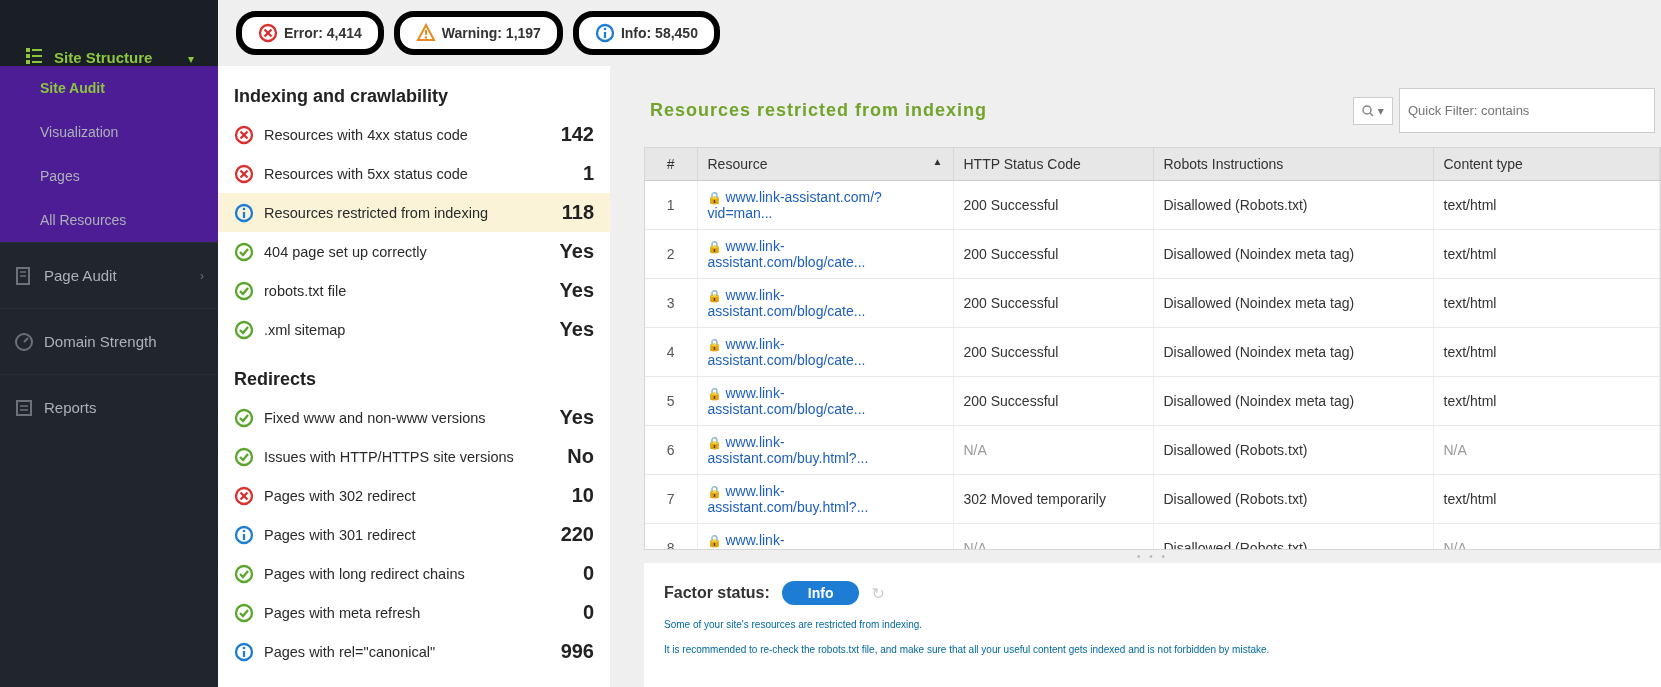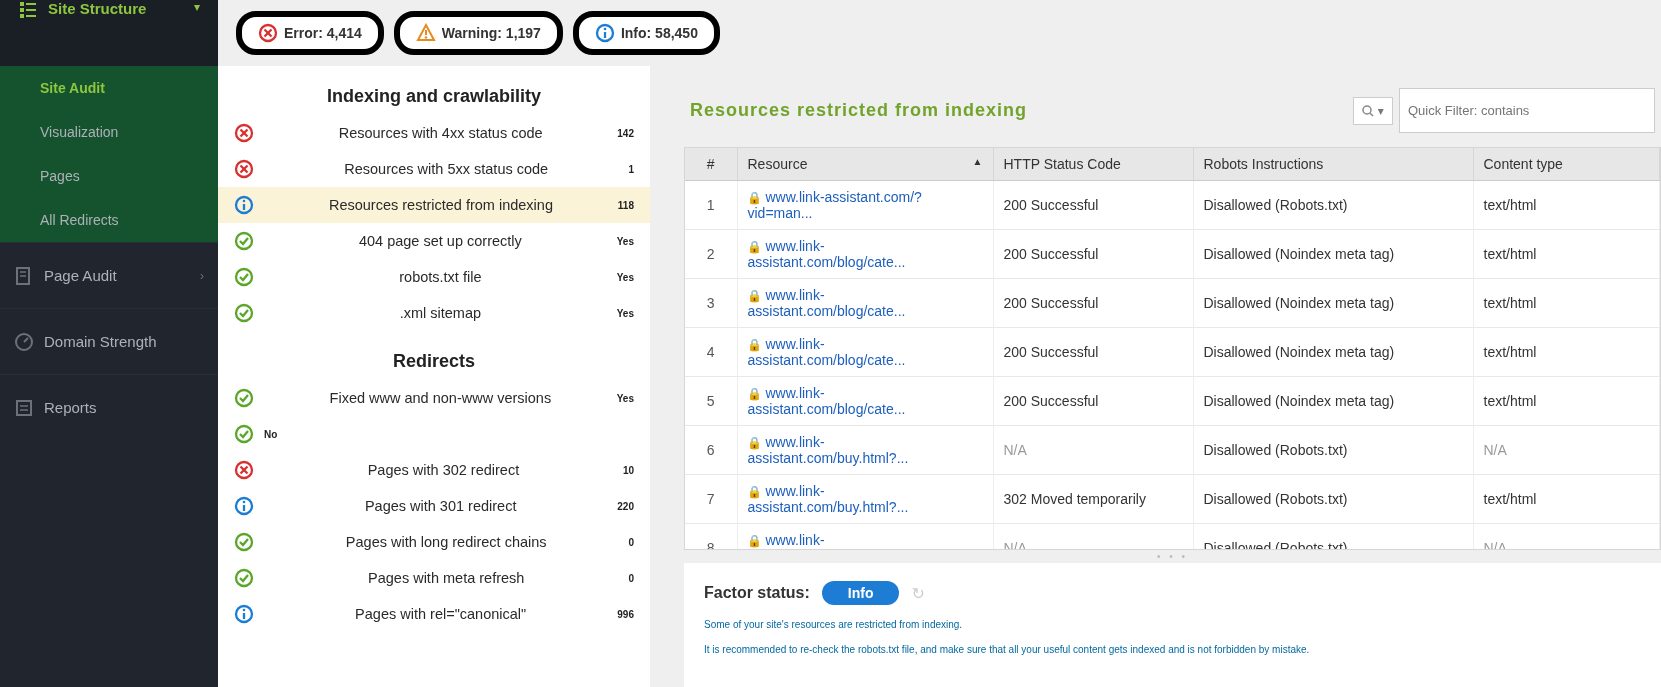--- a/index.html
+++ b/index.html
@@ -2,53 +2,53 @@
 <html><head>
 <meta charset="utf-8">
 <style>
 * { box-sizing: border-box; margin: 0; padding: 0; }
 body { font-family: Arial, Helvetica, sans-serif; font-size: 14px; background: #efefef; color: #333; width: 1661px; height: 687px; overflow: hidden; }
 
 .app { display: flex; height: 100%; }
 
 
 .sidebar { width: 218px; background: #21252d; color: #adb1b8; display: flex; flex-direction: column; flex-shrink: 0; }
-.sidebar-header { height: 66px; background: #1a1e25; display: flex; align-items: flex-start; padding: 0 18px; cursor: pointer; }
+.sidebar-header { height: 66px; background: #1a1e25; display: flex; align-items: flex-end; padding: 0 24px; cursor: pointer; }
 .sidebar-header .icon { width: 22px; margin-right: 8px; color: #8dc63f; }
 .sidebar-header .label { color: #8dc63f; font-weight: bold; font-size: 15px; flex: 1; }
 .sidebar-header .chev { color: #8dc63f; font-size: 12px; }
-.sidebar-sub { background: #14532d; }
+.sidebar-sub { background: #4c1d95; }
 .sidebar-sub-item { padding: 14px 16px 14px 40px; font-size: 14px; cursor: pointer; }
 .sidebar-sub-item.active { color: #8dc63f; font-weight: bold; }
 .sidebar-item { height: 66px; display: flex; align-items: center; padding: 0 14px; border-top: 1px solid #2a2e36; cursor: pointer; justify-content: center; }
 .sidebar-item .icon { width: 22px; margin-right: 8px; color: #6d7179; }
 .sidebar-item .label { flex: 1; font-size: 15px; }
 .sidebar-item .chev { color: #6d7179; font-size: 12px; }
 
 
 .main { flex: 1; display: flex; flex-direction: column; }
 
 
 .topbar { height: 66px; background: #efefef; display: flex; align-items: center; padding: 0 18px; gap: 10px; }
 .chip { background: #fff; border: 6px solid #000000; border-radius: 20px; padding: 6px 16px; display: flex; align-items: center; font-size: 14px; font-weight: bold; cursor: pointer; }
 .chip .ci { width: 20px; height: 20px; margin-right: 6px; display: inline-flex; align-items: center; justify-content: center; }
 
 
 .body { flex: 1; display: flex; background: #efefef; overflow: hidden; }
 
 
-.audit { width: 432px; background: #fff; overflow-y: auto; position: relative; text-align: center; }
+.audit { width: 392px; background: #fff; overflow-y: auto; position: relative; }
 .audit::-webkit-scrollbar { width: 10px; }
 .audit::-webkit-scrollbar-thumb { background: #bfbfbf; border-radius: 5px; }
 .audit-section-title { font-weight: bold; font-size: 18px; padding: 20px 16px 8px 16px; color: #222; }
 .audit-row { display: flex; align-items: center; padding: 8px 16px; cursor: pointer; }
 .audit-row.selected { background: #fbf3d8; }
 .audit-row .ri { width: 20px; height: 20px; margin-right: 10px; flex-shrink: 0; display:inline-flex; align-items:center; justify-content:center; }
 .audit-row .rl { flex: 1; font-size: 14.5px; color: #2a2a2a; }
-.audit-row .rv { font-weight: bold; font-size: 10px; color: #222; }
+.audit-row .rv { font-weight: bold; font-size: 20px; color: #222; }
 
 
 .details { flex: 1; display: flex; flex-direction: column; padding: 22px 0 0 34px; overflow: hidden; }
 .det-head { display: flex; align-items: center; padding: 0 6px 14px 6px; }
 .det-title { color: #71a42a; font-weight: bold; font-size: 18px; letter-spacing: 1px; flex: 1; }
 .search-group { display: flex; align-items: center; gap: 6px; }
 .search-sel { width: 40px; height: 28px; border: 1px solid #ccc; background: #fff; display:flex; align-items:center; justify-content:center; cursor:pointer; font-size:12px; color:#777; }
 .search-inp { width: 256px; height: 45px; border: 1px solid #ccc; padding: 0 8px; font-size: 13px; color: #555; }
 
 .table-wrap { background: #fff; border: 1px solid #d6d6d6; flex: 1; overflow: hidden; }
@@ -92,21 +92,21 @@
             <line x1="8" y1="16" x2="18" y2="16" stroke="#8dc63f" stroke-width="2"></line>
           </svg>
       </span>
       <span class="label">Site Structure</span>
       <span class="chev">▾</span>
     </div>
     <div class="sidebar-sub" id="sidebar-sub">
         <div class="sidebar-sub-item active">Site Audit</div>
         <div class="sidebar-sub-item">Visualization</div>
         <div class="sidebar-sub-item">Pages</div>
-        <div class="sidebar-sub-item">All Redirects</div>
+        <div class="sidebar-sub-item">All Resources</div>
       </div>
     <div id="sidebar-items">
         <div class="sidebar-item">
           <span class="icon">
             <svg width="20" height="20">
               <rect x="3" y="2" width="12" height="16" fill="none" stroke="#6d7179" stroke-width="2"></rect>
               <line x1="6" y1="6" x2="12" y2="6" stroke="#6d7179" stroke-width="1.5"></line>
               <line x1="6" y1="10" x2="12" y2="10" stroke="#6d7179" stroke-width="1.5"></line>
             </svg>
           </span>
@@ -247,20 +247,21 @@
             <span class="rl">Fixed www and non-www versions</span>
             <span class="rv">Yes</span>
           </div>
           <div class="audit-row">
             <span class="ri">
               <svg width="20" height="20">
                 <circle cx="10" cy="10" r="8" fill="none" stroke="#5aa62a" stroke-width="2.3"></circle>
                 <path d="M6 10 L9 13 L14 7" fill="none" stroke="#5aa62a" stroke-width="2.3"></path>
               </svg>
             </span>
+            <span class="rl">Issues with HTTP/HTTPS site versions</span>
             <span class="rv">No</span>
           </div>
           <div class="audit-row">
             <span class="ri">
               <svg width="20" height="20">
                 <circle cx="10" cy="10" r="8" fill="none" stroke="#d93030" stroke-width="2.3"></circle>
                 <line x1="6.5" y1="6.5" x2="13.5" y2="13.5" stroke="#d93030" stroke-width="2.3"></line>
                 <line x1="13.5" y1="6.5" x2="6.5" y2="13.5" stroke="#d93030" stroke-width="2.3"></line>
               </svg>
             </span>

